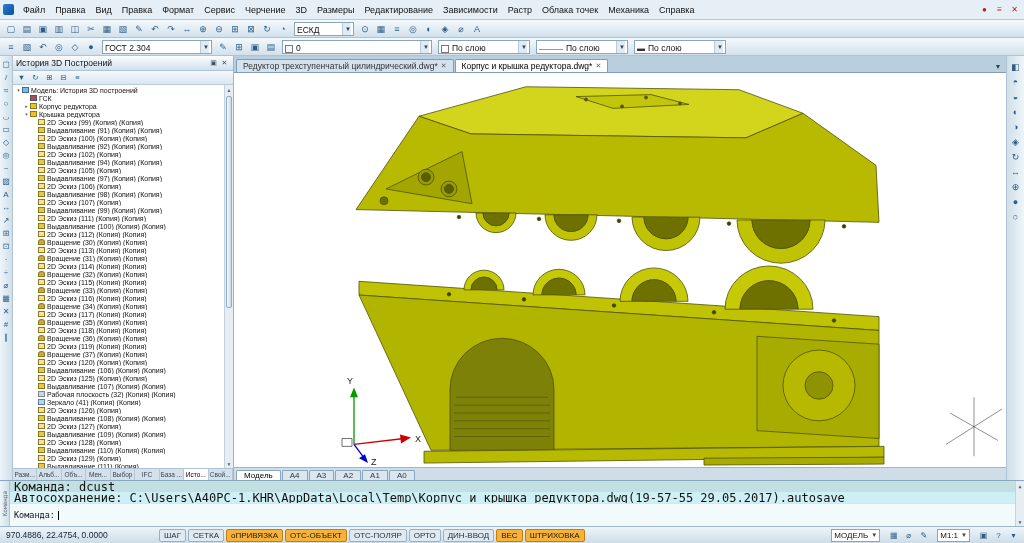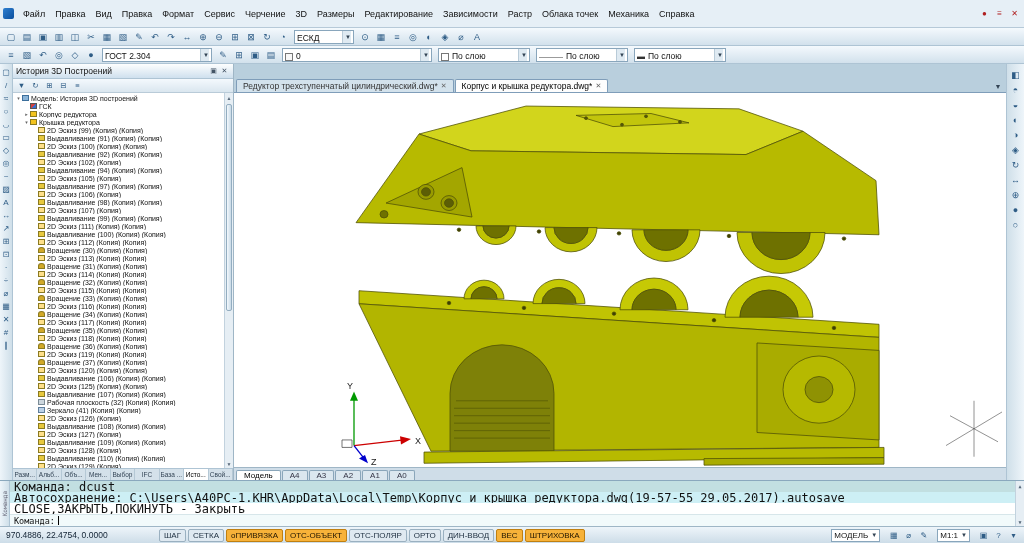--- a/index.html
+++ b/index.html
@@ -1,20 +1,20 @@
 <!DOCTYPE html>
 <html><head>
 <meta charset="utf-8">
 <style>
   html,body{margin:0;padding:0;background:#9aa7b0;}
   *{box-sizing:border-box;}
   .app{width:1024px;height:543px;display:flex;flex-direction:column;background:#d7e4ee;
        font-family:"Liberation Sans",sans-serif;color:#111;overflow:hidden;position:relative;}
   
-  .menubar{height:28px;display:flex;align-items:center;background:#e6eff6;border-bottom:1px solid #b6c9d8;font-size:9px;padding:0 2px;}
+  .menubar{height:20px;display:flex;align-items:center;background:#e6eff6;border-bottom:1px solid #b6c9d8;font-size:9px;padding:0 2px;}
   .appicon{width:11px;height:11px;background:linear-gradient(135deg,#2e7fd0,#0a4f9e);border-radius:2px;margin:0 4px 0 1px;}
   .menu{padding:1px 5px;cursor:default;white-space:nowrap;}
   .mbspacer{flex:1;}
   .mbicon{width:13px;height:11px;font-size:8px;display:flex;align-items:center;justify-content:center;color:#b02020;margin:0 1px;}
   
   .toolbar{height:18px;display:flex;align-items:center;background:linear-gradient(#f4f9fd,#d2e1ec);border-bottom:1px solid #aec4d4;padding:0 3px;}
   .tbtn{width:16px;height:15px;display:flex;align-items:center;justify-content:center;font-size:9px;color:#2f5d86;border:1px solid transparent;border-radius:2px;flex:0 0 auto;}
   .combo{height:14px;background:#fff;border:1px solid #89a6bc;display:flex;align-items:flex-end;font-size:8.5px;padding:0 2px;margin:0 3px;white-space:nowrap;overflow:hidden;}
   .combo .carr{margin-left:4px;font-size:6px;color:#345;border-left:1px solid #b9cbd8;padding-left:2px;height:100%;display:flex;align-items:center;background:#dfeaf2;}
   .combo .sample{color:#333;margin-right:3px;font-size:8px;}
@@ -51,21 +51,21 @@
   .tlabel{overflow:hidden;text-overflow:ellipsis;}
   .vscroll{width:9px;background:#e6eef4;border-left:1px solid #c2d2de;display:flex;flex-direction:column;}
   .varr{height:9px;font-size:5px;color:#567;display:flex;align-items:center;justify-content:center;}
   .vtrack{flex:1;position:relative;}
   .vthumb{position:absolute;left:1px;right:1px;top:2px;height:58%;background:linear-gradient(90deg,#f4f9fd,#c7d9e6);border:1px solid #93adc0;border-radius:2px;}
   .ptabs{height:12px;display:flex;background:#d4e1ea;border-top:1px solid #aec4d4;font-size:6.5px;}
   .ptab{flex:1;display:flex;align-items:center;justify-content:center;border-right:1px solid #b5c8d5;color:#345;white-space:nowrap;overflow:hidden;padding:0 1px;}
   .ptab.active{background:#fff;color:#000;}
   
   .center{flex:1;display:flex;flex-direction:column;min-width:0;min-height:0;}
-  .doctabs{height:29px;display:flex;align-items:flex-end;background:#b9cfdd;border-bottom:1px solid #7f9db9;font-size:8.5px;padding:1px 2px 0 2px;}
+  .doctabs{height:17px;display:flex;align-items:flex-end;background:#b9cfdd;border-bottom:1px solid #7f9db9;font-size:8.5px;padding:1px 2px 0 2px;}
   .dtab{display:flex;align-items:center;gap:3px;padding:1px 6px;border:1px solid #7f9db9;border-bottom:none;background:#d3e2ec;color:#333;margin-right:1px;border-radius:2px 2px 0 0;white-space:nowrap;overflow:hidden;max-width:330px;}
   .dtab.active{background:#fdfdfd;color:#000;}
   .dtab .x{font-size:7px;color:#666;}
   .dtspacer{flex:1;}
   .dtarr{width:12px;height:12px;display:flex;align-items:center;justify-content:center;font-size:7px;color:#345;}
   .canvas{flex:1;position:relative;background:#ffffff;min-height:0;}
   .canvas svg{position:absolute;left:0;top:0;width:100%;height:100%;}
   .laytabs{height:13px;display:flex;align-items:flex-end;background:#cfdde8;border-top:1px solid #9fb6c6;font-size:8px;padding:0 2px;}
   .ltab{padding:0 7px;border:1px solid #8aa6ba;border-bottom:none;background:#dbe7ef;margin-right:1px;border-radius:2px 2px 0 0;color:#334;}
   .ltab.active{background:#fff;color:#000;}
@@ -703,23 +703,20 @@
       <div style="display:flex;flex-direction:column;">
 
           <div class="cline teal">
             <span>Команда: dcust</span>
           </div>
 
           <div class="cline cyan">
             <span>Автосохранение: C:\Users\A40PC-1.KHR\AppData\Local\Temp\Корпус и крышка редуктора.dwg(19-57-55_29.05.2017).autosave</span>
           </div>
 
-          <div class="cline plain">
-            <span>CLOSE,ЗАКРЫТЬ,ПОКИНУТЬ - Закрыть</span>
-          </div>
         </div>
       <div class="cprompt">
         <span>Команда:</span>
         <span class="caret"></span>
       </div>
     </div>
     <div class="cscroll">
       <div class="varr">▲</div>
       <div class="vtrack"></div>
       <div class="varr">▼</div>

